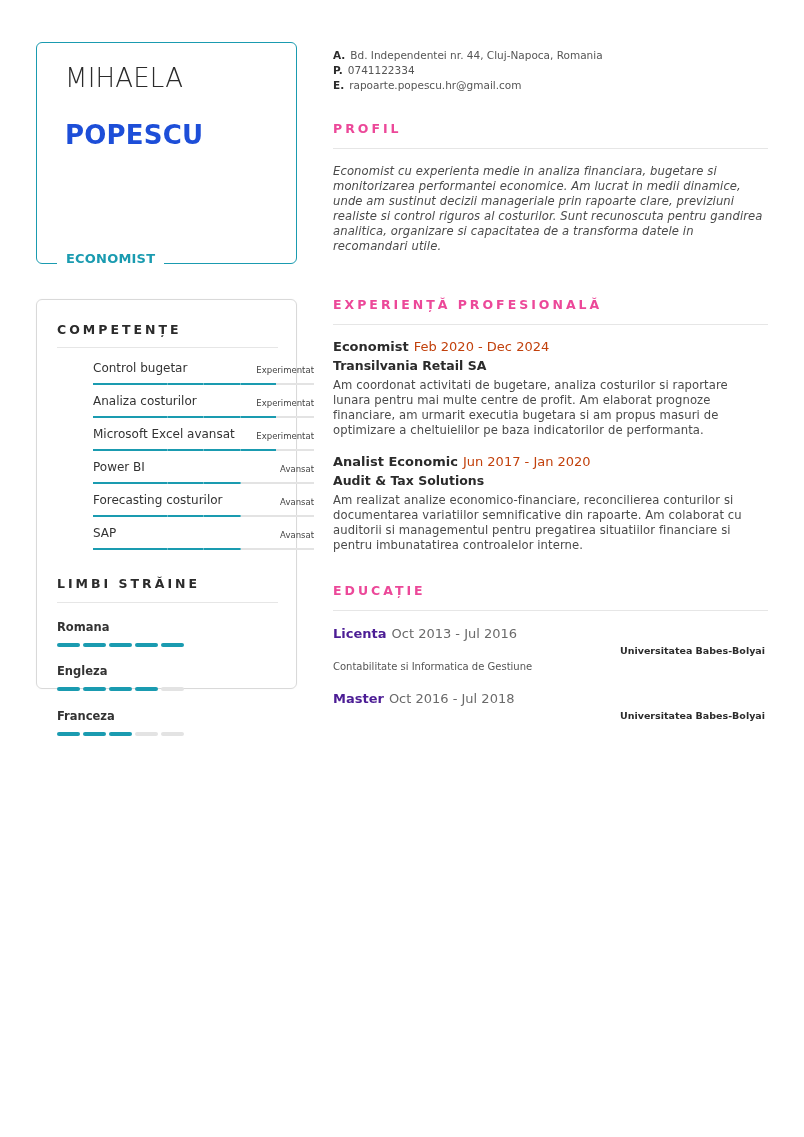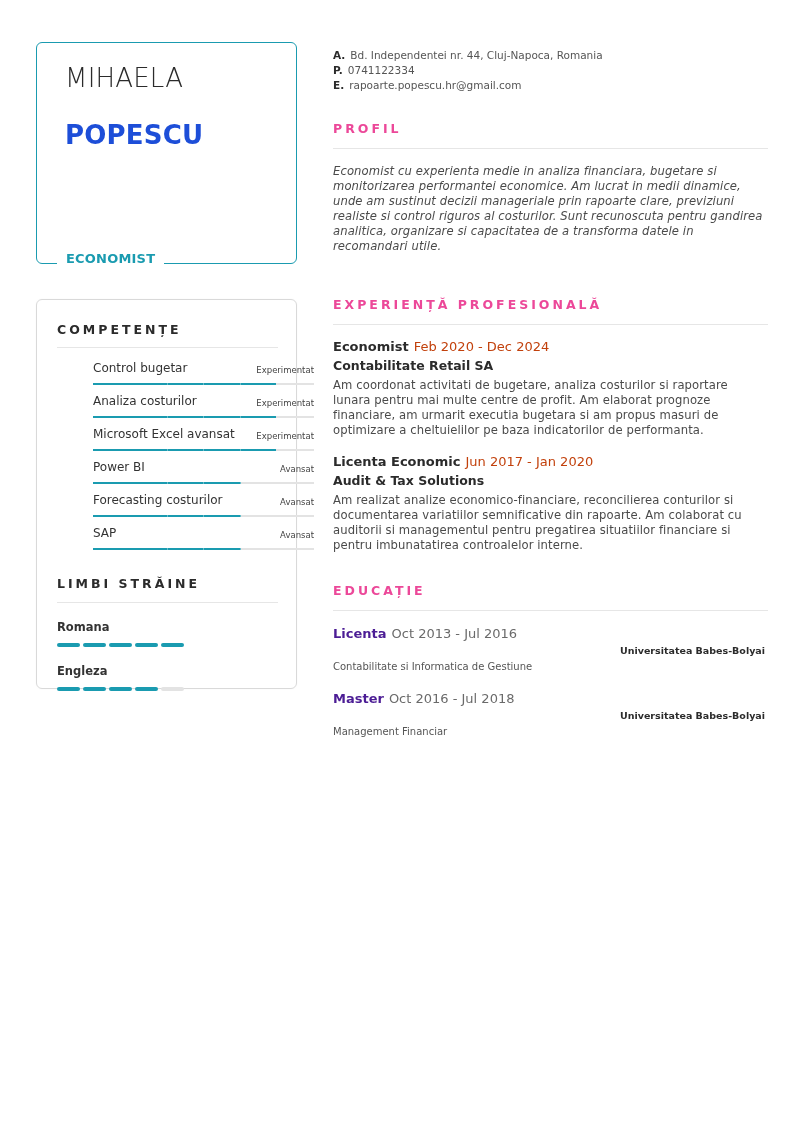--- a/index.html
+++ b/index.html
@@ -161,53 +161,62 @@
   <div class="lang" style="top:320px">
     <div class="lang-name">Romana</div>
     <div class="lang-dots">
         <span class="lang-dot on"></span>
         <span class="lang-dot on"></span>
         <span class="lang-dot on"></span>
         <span class="lang-dot on"></span>
         <span class="lang-dot on"></span>
       </div>
   </div>
+  <div class="lang" style="top:409px">
+    <div class="lang-name">Franceza</div>
+    <div class="lang-dots">
+        <span class="lang-dot on"></span>
+        <span class="lang-dot on"></span>
+        <span class="lang-dot on"></span>
+        <span class="lang-dot"></span>
+        <span class="lang-dot"></span>
+      </div>
+  </div>
 </div>
 
 <div class="contact">
   <div class="contact-row"><b>A.</b><span>Bd. Independentei nr. 44, Cluj-Napoca, Romania</span></div>
   <div class="contact-row"><b>P.</b><span>0741122334</span></div>
   <div class="contact-row"><b>E.</b><span>rapoarte.popescu.hr@gmail.com</span></div>
 </div>
 
 <div class="sec-heading" style="top:121px">PROFIL</div>
 <div class="sec-rule" style="top:148px"></div>
 <div class="para" style="top:164px">Economist cu experienta medie in analiza financiara, bugetare si monitorizarea performantei economice. Am lucrat in medii dinamice, unde am sustinut decizii manageriale prin rapoarte clare, previziuni realiste si control riguros al costurilor. Sunt recunoscuta pentru gandirea analitica, organizare si capacitatea de a transforma datele in recomandari utile.</div>
 
 <div class="sec-heading" style="top:297px">EXPERIENȚĂ PROFESIONALĂ</div>
 <div class="sec-rule" style="top:324px"></div>
 
 <div class="job" style="top:338px">
   <div class="job-head"><span class="role">Economist</span><span class="dates">Feb 2020 - Dec 2024</span></div>
-  <div class="job-company">Contabilitate Retail SA</div>
+  <div class="job-company">Transilvania Retail SA</div>
   <div class="job-desc">Am coordonat activitati de bugetare, analiza costurilor si raportare lunara pentru mai multe centre de profit. Am elaborat prognoze financiare, am urmarit executia bugetara si am propus masuri de optimizare a cheltuielilor pe baza indicatorilor de performanta.</div>
 </div>
 
 <div class="job" style="top:453px">
-  <div class="job-head"><span class="role">Licenta Economic</span><span class="dates">Jun 2017 - Jan 2020</span></div>
+  <div class="job-head"><span class="role">Analist Economic</span><span class="dates">Jun 2017 - Jan 2020</span></div>
   <div class="job-company">Audit &amp; Tax Solutions</div>
   <div class="job-desc">Am realizat analize economico-financiare, reconcilierea conturilor si documentarea variatiilor semnificative din rapoarte. Am colaborat cu auditorii si managementul pentru pregatirea situatiilor financiare si pentru imbunatatirea controalelor interne.</div>
 </div>
 
 <div class="sec-heading" style="top:583px">EDUCAȚIE</div>
 <div class="sec-rule" style="top:610px"></div>
 
 <div class="edu" style="top:625px">
   <div class="edu-head"><span class="deg">Licenta</span><span class="dates">Oct 2013 - Jul 2016</span></div>
   <div class="edu-school">Universitatea Babes-Bolyai</div>
   <div class="edu-field">Contabilitate si Informatica de Gestiune</div>
 </div>
 
 <div class="edu" style="top:690px">
   <div class="edu-head"><span class="deg">Master</span><span class="dates">Oct 2016 - Jul 2018</span></div>
   <div class="edu-school">Universitatea Babes-Bolyai</div>
-  <div class="edu-field">Management Financiar</div>
 </div>
 
 </body></html>

